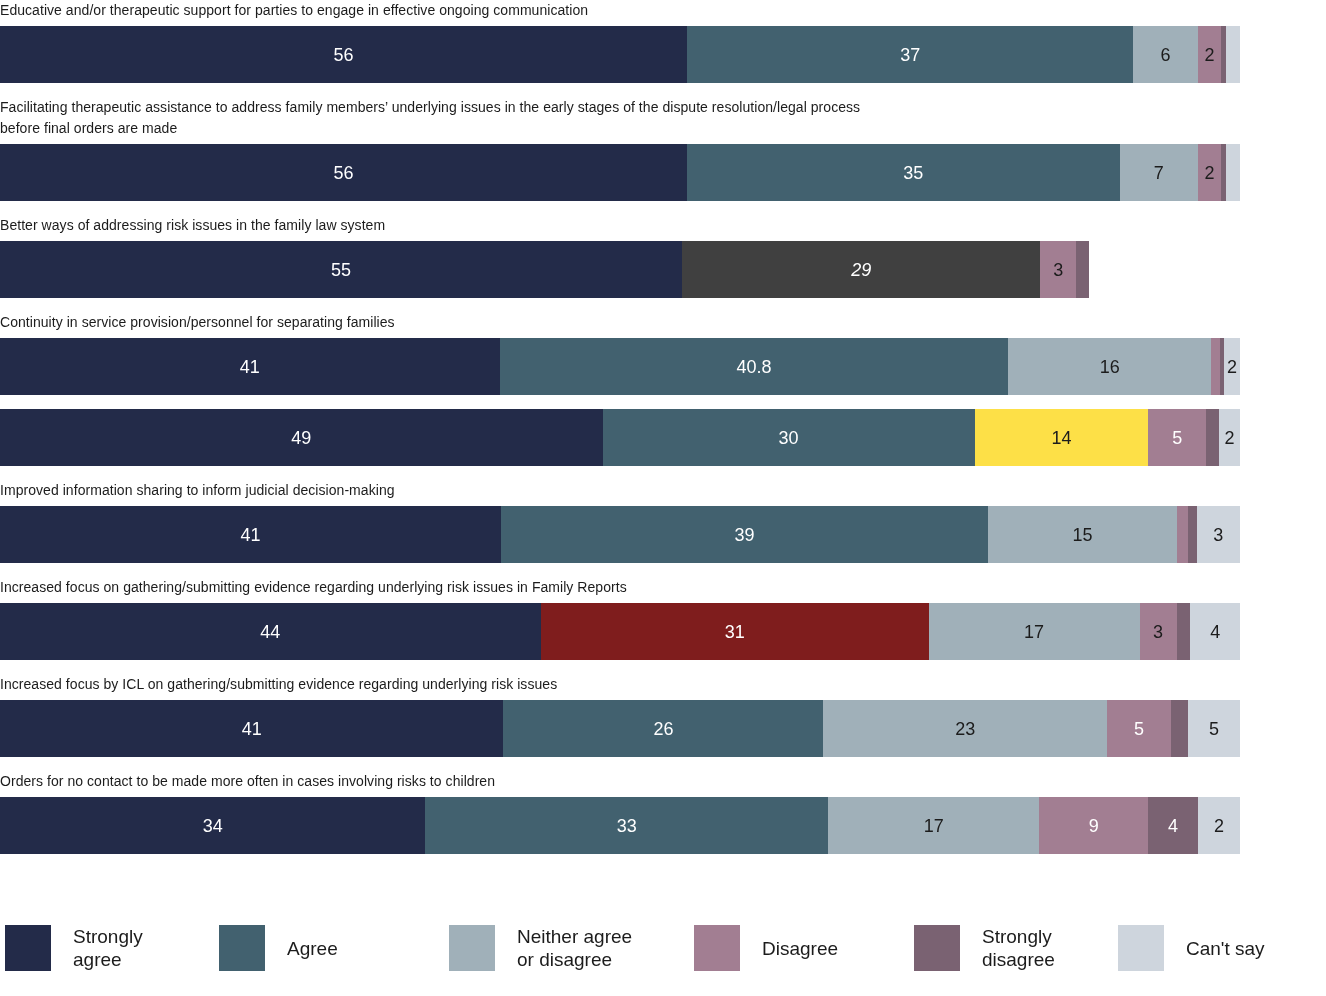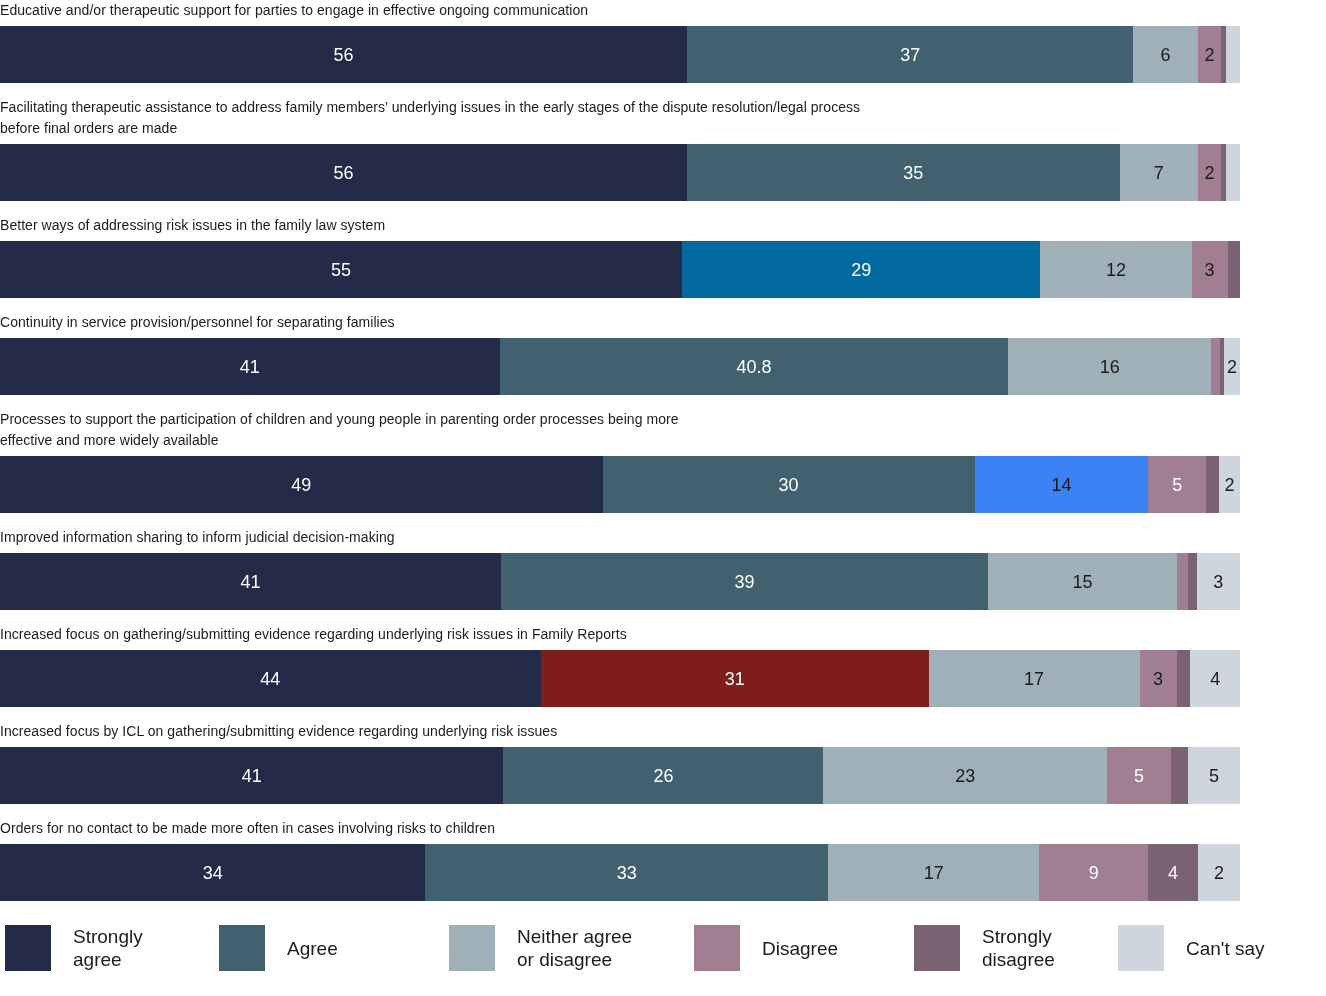--- a/index.html
+++ b/index.html
@@ -150,25 +150,22 @@
           <div class="seg" style="width: 0.4%; background: rgb(122, 98, 114);"></div>
           <div class="seg" style="width: 1.1%; background: rgb(206, 213, 221);"></div>
         </div>
       </div>
       <div class="bar-group">
         <div class="bar-label">Better ways of addressing risk issues in the family law system</div>
         <div class="bar-track">
           <div class="seg" style="width: 55%; background: rgb(35, 43, 73);">
             <span class="seg-value light">55</span>
           </div>
-          <div class="seg" style="width: 28.9%; background: #0369a1;">
+          <div class="seg" style="width: 28.9%; background: #404040; font-style: italic;">
             <span class="seg-value light">29</span>
-          </div>
-          <div class="seg" style="width: 12.2%; background: rgb(160, 176, 185);">
-            <span class="seg-value dark">12</span>
           </div>
           <div class="seg" style="width: 2.9%; background: rgb(162, 126, 146);">
             <span class="seg-value dark">3</span>
           </div>
           <div class="seg" style="width: 1%; background: rgb(122, 98, 114);"></div>
         </div>
       </div>
       <div class="bar-group">
         <div class="bar-label">Continuity in service provision/personnel for separating families</div>
         <div class="bar-track">
@@ -182,30 +179,28 @@
             <span class="seg-value dark">16</span>
           </div>
           <div class="seg" style="width: 0.7%; background: rgb(162, 126, 146);"></div>
           <div class="seg" style="width: 0.3%; background: rgb(122, 98, 114);"></div>
           <div class="seg" style="width: 1.3%; background: rgb(206, 213, 221);">
             <span class="seg-value dark">2</span>
           </div>
         </div>
       </div>
       <div class="bar-group">
-        <div class="bar-label">Processes to support the participation of children and young people in parenting order processes being more
-effective and more widely available</div>
         <div class="bar-track">
           <div class="seg" style="width: 48.6%; background: rgb(35, 43, 73);">
             <span class="seg-value light">49</span>
           </div>
           <div class="seg" style="width: 30%; background: rgb(66, 97, 111);">
             <span class="seg-value light">30</span>
           </div>
-          <div class="seg" style="width: 14%; background: #3b82f6; align-items: center;">
+          <div class="seg" style="width: 14%; background: #fde047; align-items: center;">
             <span class="seg-value dark">14</span>
           </div>
           <div class="seg" style="width: 4.7%; background: rgb(162, 126, 146);">
             <span class="seg-value light">5</span>
           </div>
           <div class="seg" style="width: 1%; background: rgb(122, 98, 114);"></div>
           <div class="seg" style="width: 1.7%; background: rgb(206, 213, 221);">
             <span class="seg-value dark">2</span>
           </div>
         </div>

